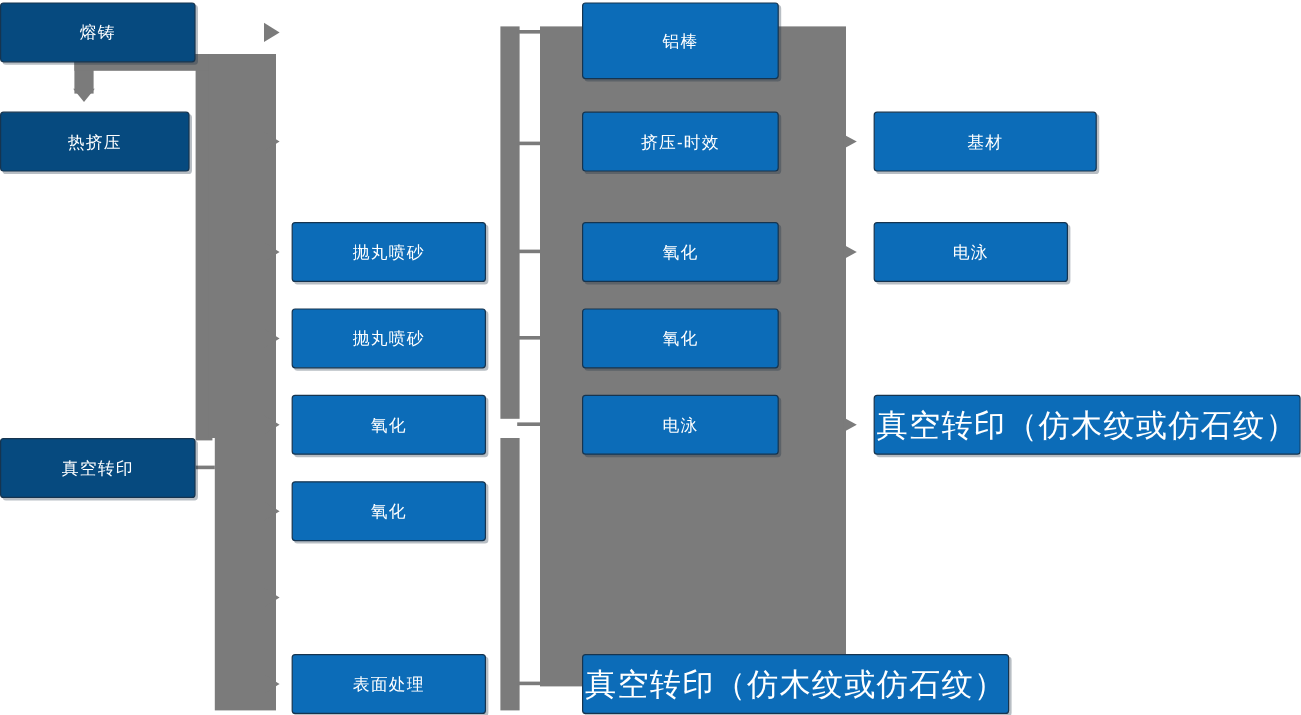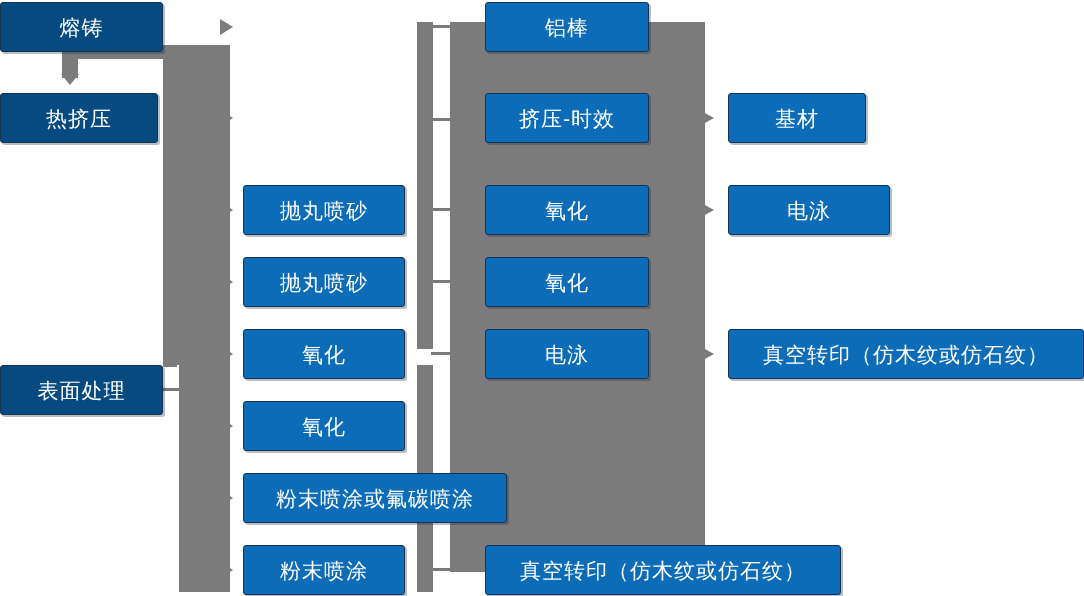--- a/index.html
+++ b/index.html
@@ -53,29 +53,29 @@
   .node {
     position: absolute;
     box-sizing: border-box;
     display: flex;
     align-items: center;
     justify-content: center;
     color: #ffffff;
     border: 1px solid #16344f;
     border-radius: 3px;
     box-shadow: 2px 2px 0 rgba(20,40,60,0.30);
-    font-size: 21px;
+    font-size: 14px;
     line-height: 1;
     letter-spacing: 1px;
     white-space: nowrap;
     user-select: none;
   }
   .node.dark  { background: #064a7f; }
   .node.light { background: #0c6cb8; }
-  .node.wide  { font-size: 21px; }
+  .node.wide  { font-size: 26px; }
 </style>
 </head>
 <body>
 
 <div id="canvas">
 
   <div class="gray" style="left:163px; top:45px; width:14px; height:322px;"></div>
 
   <div class="gray" style="left:62px; top:45px; width:16px; height:33px;"></div>
   <div class="arrow-down" style="left:61px; top:74px;"></div>
@@ -112,62 +112,59 @@
   <div class="arrow-right small" style="left:703px; top:204px;"></div>
   <div class="arrow-right small" style="left:703px; top:348px;"></div>
 
   <div class="node dark" style="left:0px; top:2px; width:163px; height:50px;">
     <span>熔铸</span>
   </div>
   <div class="node dark" style="left:0px; top:93px; width:158px; height:50px;">
     <span>热挤压</span>
   </div>
   <div class="node dark" style="left:0px; top:365px; width:163px; height:50px;">
-    <span>表面处理</span>
+    <span>真空转印</span>
   </div>
 
   <div class="node light" style="left:243px; top:185px; width:162px; height:50px;">
     <span>抛丸喷砂</span>
   </div>
   <div class="node light" style="left:243px; top:257px; width:162px; height:50px;">
     <span>抛丸喷砂</span>
   </div>
   <div class="node light" style="left:243px; top:329px; width:162px; height:50px;">
     <span>氧化</span>
   </div>
   <div class="node light" style="left:243px; top:401px; width:162px; height:50px;">
     <span>氧化</span>
   </div>
-  <div class="node light wide" style="left:243px; top:473px; width:264px; height:50px;">
-    <span>粉末喷涂或氟碳喷涂</span>
-  </div>
   <div class="node light" style="left:243px; top:545px; width:162px; height:50px;">
-    <span>粉末喷涂</span>
+    <span>表面处理</span>
   </div>
 
-  <div class="node light" style="left:485px; top:2px; width:164px; height:50px;justify-content:center;">
+  <div class="node light" style="left:485px; top:2px; width:164px; height:64px;justify-content:center;">
     <span>铝棒</span>
   </div>
   <div class="node light" style="left:485px; top:93px; width:164px; height:50px;">
     <span>挤压-时效</span>
   </div>
   <div class="node light" style="left:485px; top:185px; width:164px; height:50px;">
     <span>氧化</span>
   </div>
   <div class="node light" style="left:485px; top:257px; width:164px; height:50px;">
     <span>氧化</span>
   </div>
   <div class="node light" style="left:485px; top:329px; width:164px; height:50px;">
     <span>电泳</span>
   </div>
   <div class="node light wide" style="left:485px; top:545px; width:356px; height:50px;">
     <span>真空转印（仿木纹或仿石纹）</span>
   </div>
 
-  <div class="node light" style="left:728px; top:93px; width:138px; height:50px;">
+  <div class="node light" style="left:728px; top:93px; width:186px; height:50px;">
     <span>基材</span>
   </div>
   <div class="node light" style="left:728px; top:185px; width:162px; height:50px;">
     <span>电泳</span>
   </div>
   <div class="node light wide" style="left:728px; top:329px; width:356px; height:50px;">
     <span>真空转印（仿木纹或仿石纹）</span>
   </div>
 
 </div>

